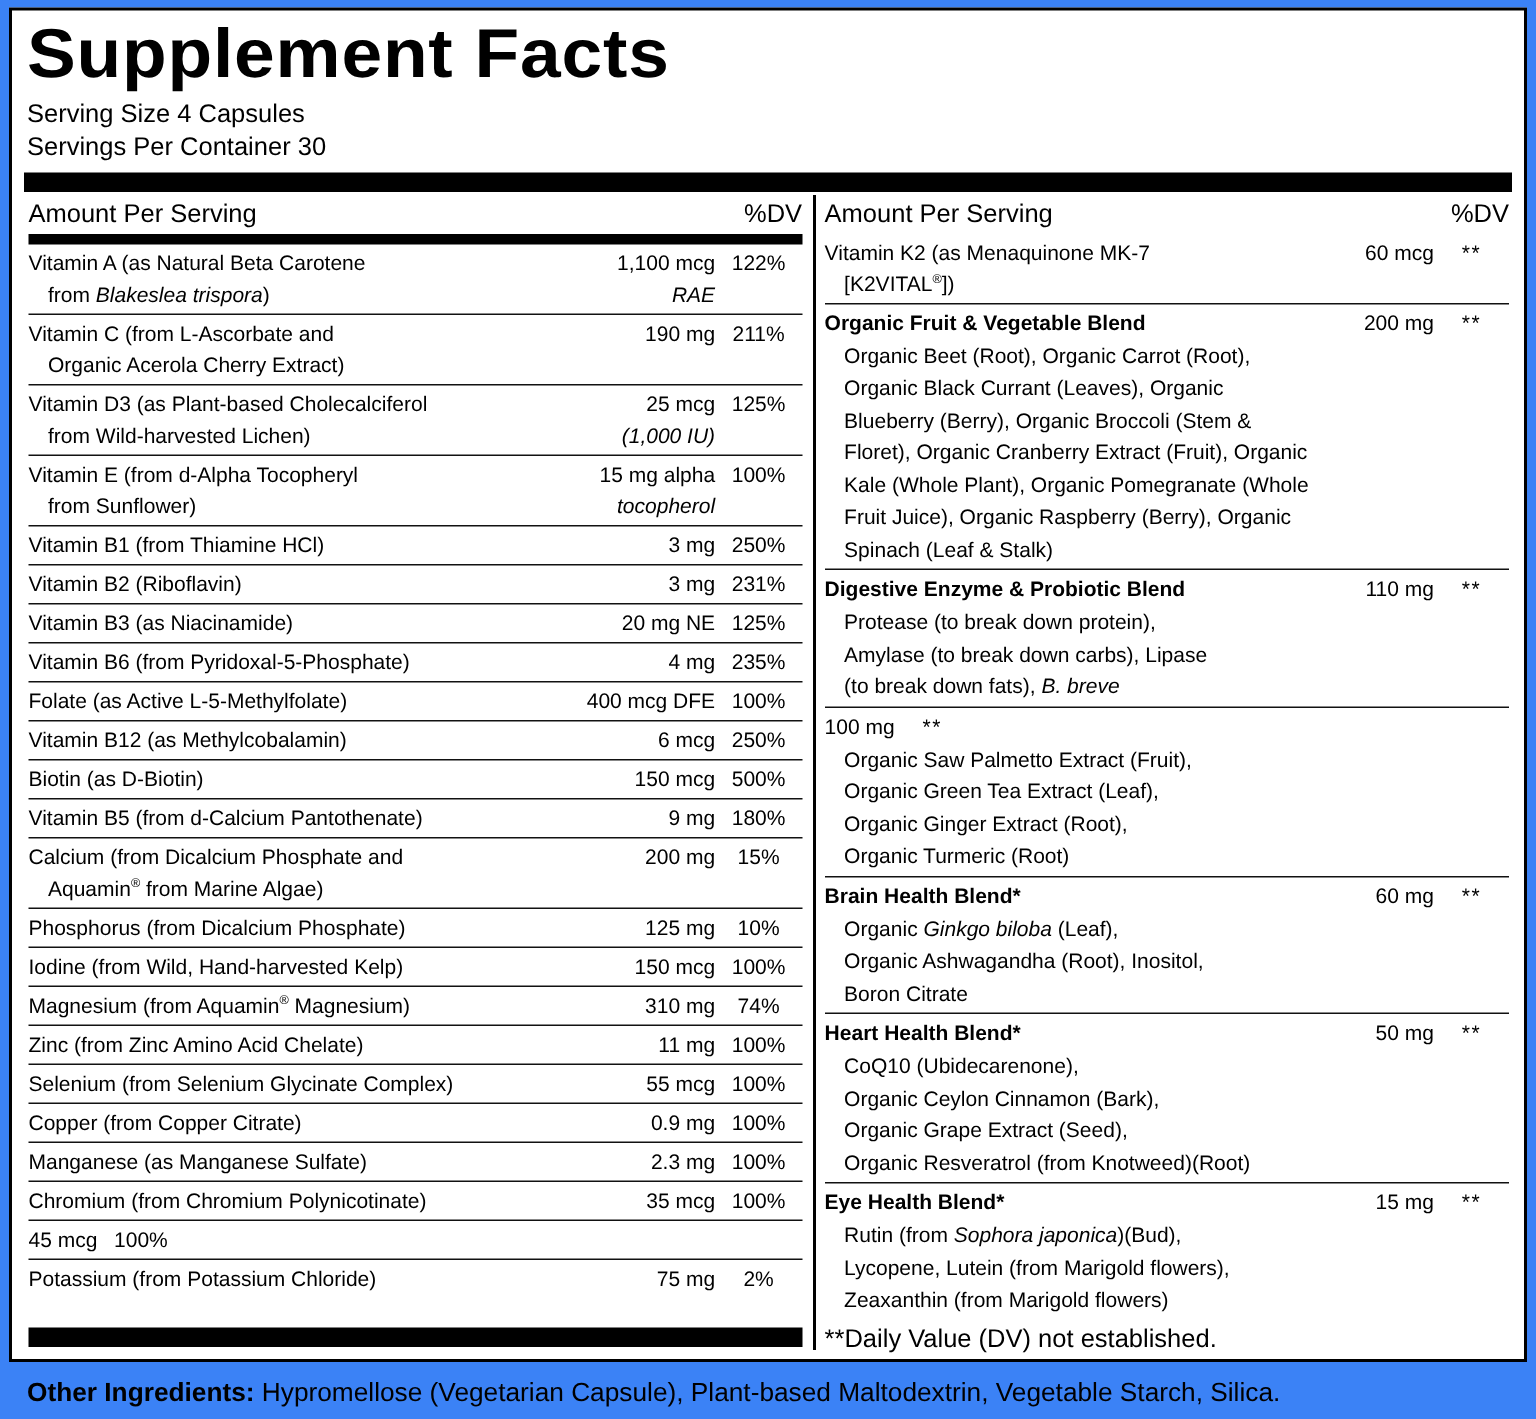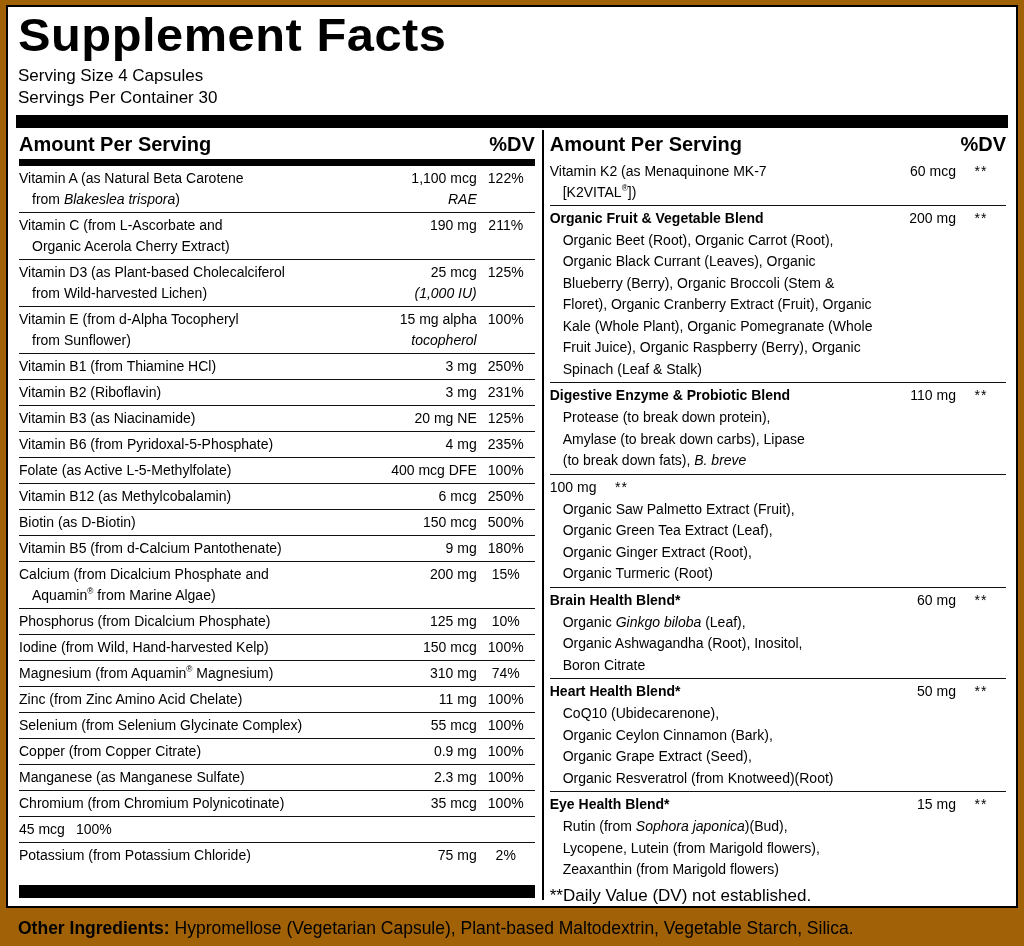--- a/index.html
+++ b/index.html
@@ -1,29 +1,29 @@
 <!DOCTYPE html>
 <html><head>
 <meta charset="utf-8">
 <style>
   * { margin:0; padding:0; box-sizing:border-box; }
   body { background:#ffffff; font-family:"Liberation Sans", sans-serif; color:#000; }
-  .page { width:1024px; height:946px; background:#a16207; padding:5px 6px 0 6px; }
+  .page { width:1024px; height:946px; background:#3b82f6; padding:5px 6px 0 6px; }
   .panel { border:2.5px solid #000; height:903px; padding:2px 8px 6px 8px;
            display:flex; flex-direction:column; background:#fff; }
   .title { font-size:46px; font-weight:bold; letter-spacing:.5px; line-height:1.08;
            transform:scaleX(1.06); transform-origin:left; white-space:nowrap; margin:2px 0 4px 2px; }
   .serving-line { font-size:17px; line-height:22px; margin-left:2px; }
   .bigbar { height:13px; background:#000; margin:6px 0 2px 0; }
   .cols { display:flex; flex:1; min-height:0; }
   .col { display:flex; flex-direction:column; min-width:0; }
   .col-left  { width:53.2%; border-right:2px solid #000; padding:0 7px 0 3px; }
   .col-right { flex:1; padding:0 2px 0 6px; }
   .colhead { display:flex; justify-content:space-between; align-items:flex-start;
-             font-weight:bold; font-size:20px; padding:3px 0 2px 0; }
+             font-weight:normal; font-size:17px; padding:3px 0 2px 0; }
   .headbar { height:7px; background:#000; margin:1px 0 0 0; }
   .rows { }
   .row { padding:2px 0 2px 0; font-size:14px; line-height:21px; }
   .row + .row { border-top:1.4px solid #111; }
   .rowtop { display:flex; align-items:flex-start; }
   .nm { flex:1 1 auto; padding-left:13px; text-indent:-13px; padding-right:5px; }
   .nm.b { font-weight:bold; }
   .amt { flex:0 0 auto; text-align:right; white-space:nowrap; }
   .amt .l2 { text-align:right;font-style:italic; }
   .dv { flex:0 0 58px; text-align:center; }

